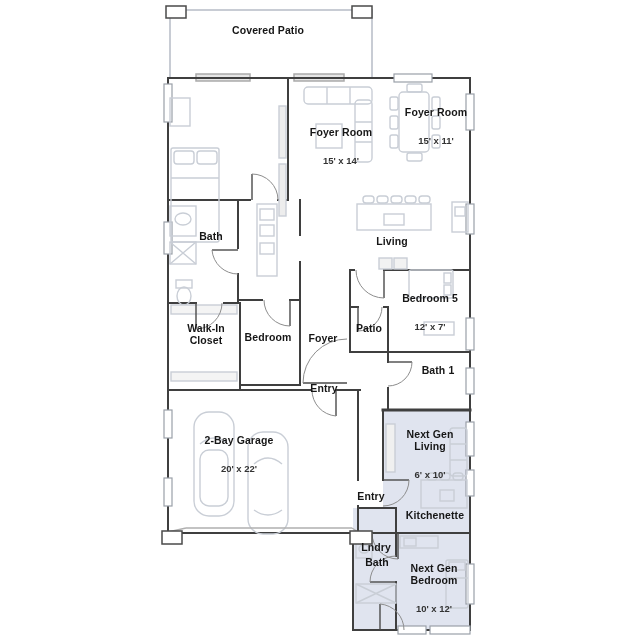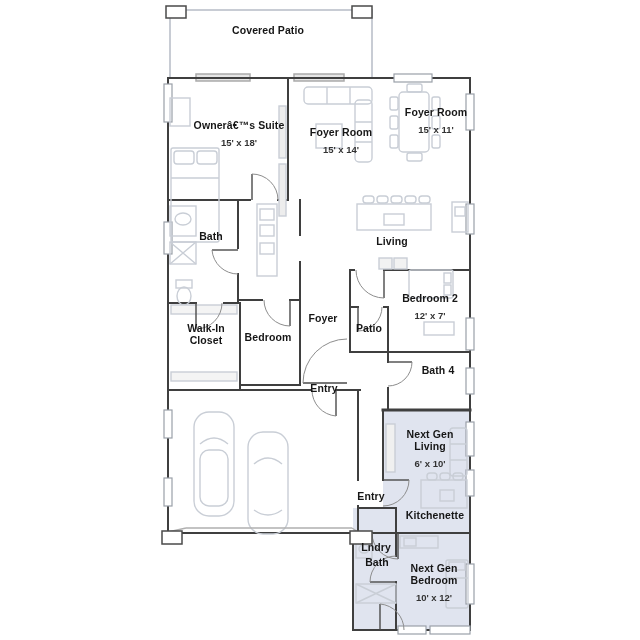--- a/index.html
+++ b/index.html
@@ -3,21 +3,21 @@
 <meta charset="utf-8">
 <style>
   html,body{margin:0;padding:0;background:#ffffff;}
   #stage{position:relative;width:640px;height:640px;background:#ffffff;overflow:hidden;
          font-family:"Liberation Sans", sans-serif;}
   #plan-svg{position:absolute;left:0;top:0;}
   .lbl{position:absolute;transform:translateX(-50%);text-align:center;color:#161616;
        pointer-events:none;}
   .room-name{font-size:10.5px;font-weight:700;line-height:12px;white-space:pre-line;
              letter-spacing:.1px;}
-  .room-dims{font-size:9.5px;font-weight:700;color:#333;line-height:11px;margin-top:6px;}
+  .room-dims{font-size:9.5px;font-weight:700;color:#333;line-height:11px;margin-top:17px;}
 </style>
 </head>
 <body>
 
 <div id="stage">
 
 <svg id="plan-svg" width="640" height="640" viewBox="0 0 640 640">
 
   <g>
     <path d="M383 410 H470 V630 H353 V508 H383 Z" fill="#e0e4ef"></path>
@@ -213,73 +213,73 @@
     <path d="M186 528 H352 M168 532 L186 528 M352 528 L358 532" stroke="#b0b0b0" stroke-width="1.5" fill="none"></path>
     <rect x="162" y="531" width="20" height="13" fill="#ffffff" stroke="#4a4a4a" stroke-width="1.5"></rect>
     <rect x="350" y="531" width="22" height="13" fill="#ffffff" stroke="#4a4a4a" stroke-width="1.5"></rect>
   </g>
 </svg>
 
 <div class="lbl" style="left:268px;top:24px">
   <div class="room-name">Covered Patio</div>
 </div>
 
-<div class="lbl" style="left:239px;top:119px">
-  <div class="room-name">Ownerâ€™s Suite</div>
-  <div class="room-dims">15' x 18'</div>
-</div>
 
 <div class="lbl" style="left:341px;top:126px">
   <div class="room-name">Foyer Room</div>
   <div class="room-dims">15' x 14'</div>
 </div>
 
 <div class="lbl" style="left:436px;top:106px">
   <div class="room-name">Foyer Room</div>
   <div class="room-dims">15' x 11'</div>
 </div>
 
 <div class="lbl" style="left:211px;top:230px">
   <div class="room-name">Bath</div>
 </div>
 
 <div class="lbl" style="left:392px;top:235px">
   <div class="room-name">Living</div>
 </div>
 
 <div class="lbl" style="left:430px;top:292px">
-  <div class="room-name">Bedroom 2</div>
+  <div class="room-name">Bedroom 5</div>
   <div class="room-dims">12' x 7'</div>
 </div>
 
 <div class="lbl" style="left:206px;top:322px">
   <div class="room-name">Walk-In
 Closet</div>
 </div>
 
 <div class="lbl" style="left:268px;top:331px">
   <div class="room-name">Bedroom</div>
 </div>
 
-<div class="lbl" style="left:323px;top:312px">
+<div class="lbl" style="left:323px;top:332px">
   <div class="room-name">Foyer</div>
 </div>
 
 <div class="lbl" style="left:369px;top:322px">
   <div class="room-name">Patio</div>
 </div>
 
 <div class="lbl" style="left:438px;top:364px">
-  <div class="room-name">Bath 4</div>
+  <div class="room-name">Bath 1</div>
 </div>
 
 <div class="lbl" style="left:324px;top:382px">
   <div class="room-name">Entry</div>
 </div>
 
+<div class="lbl" style="left:239px;top:434px">
+  <div class="room-name">2-Bay Garage</div>
+  <div class="room-dims">20' x 22'</div>
+</div>
 
 <div class="lbl" style="left:430px;top:428px">
   <div class="room-name">Next Gen
 Living</div>
   <div class="room-dims">6' x 10'</div>
 </div>
 
 <div class="lbl" style="left:371px;top:490px">
   <div class="room-name">Entry</div>
 </div>

